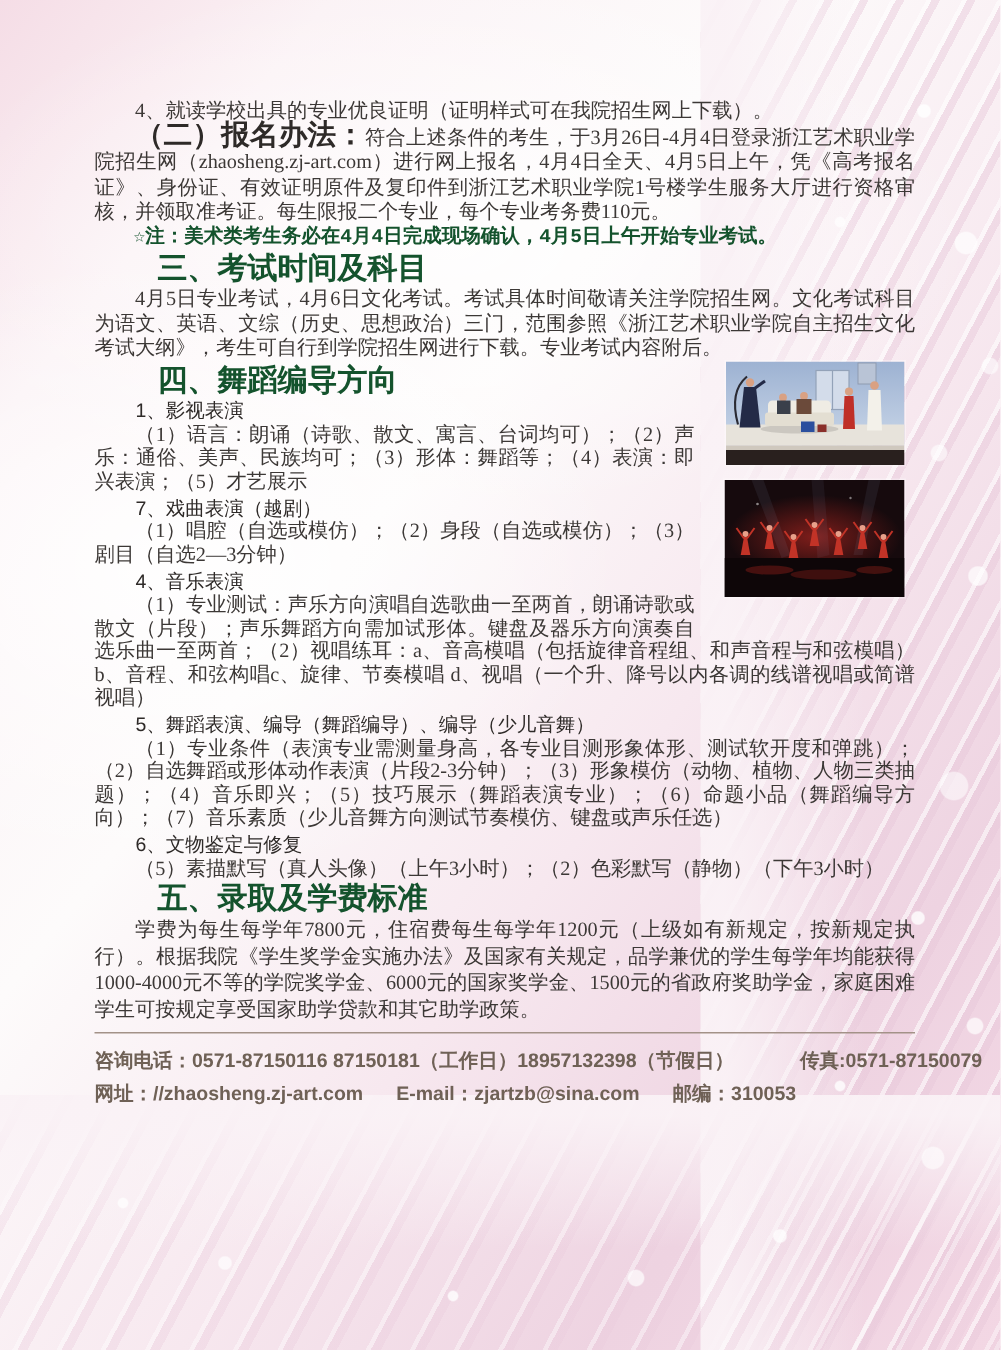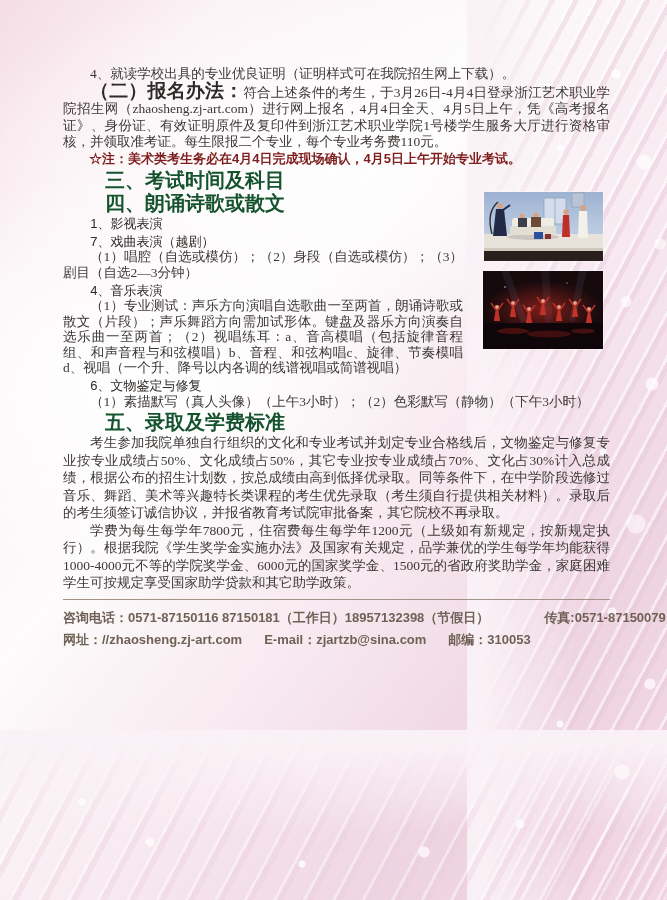--- a/index.html
+++ b/index.html
@@ -46,21 +46,21 @@
     radial-gradient(circle at 82px 802px, rgba(255,255,255,.75) 0 3px, rgba(255,255,255,0) 4px),
     radial-gradient(circle at 560px 148px, rgba(255,255,255,.7) 0 3px, rgba(255,255,255,0) 4px),
     radial-gradient(circle at 660px 244px, rgba(255,255,255,.6) 0 5px, rgba(255,255,255,0) 6px);}
   .content{
     position:absolute;left:63px;top:66px;width:547px;z-index:2;
     color:#3c3836;font-size:13.5px;line-height:16.5px;text-align:justify;
   }
   p{margin:0;text-indent:2em;}
   .intro p{line-height:16.5px;}
   .bold-run{font-weight:bold;color:#2e2a28;font-family:"Liberation Sans","DejaVu Sans",sans-serif;font-size:19px;}
-  .note{font-weight:bold;color:#7f1d1d;font-family:Liberation Sans, sans-serif;font-size:13px;line-height:17px;}
+  .note{font-weight:bold;color:#14532d;font-family:Liberation Mono, monospace;font-size:13px;line-height:17px;}
   .red-heading{
     font-family:Liberation Serif, serif;
     font-weight:bold;color:#14532d;font-size:20px;line-height:20px;
     margin:3px 0 2px 0;text-indent:2.1em;
   }
   .sub-title{
     font-family:"Liberation Sans","DejaVu Sans",sans-serif;
     font-weight:normal;color:#2e2a28;font-size:13px;line-height:15.5px;
     margin:2.5px 0 0 0;text-indent:2.1em;
   }
@@ -69,40 +69,41 @@
   .photos{
     float:right;width:135px;margin:0 0 4px 12px;text-align:right;
   }
   .photo{display:block;margin:0 7px 10px auto;box-shadow:0 0 0 1px rgba(255,255,255,.35);}
   .footer{
     margin-top:7px;border-top:1px solid #a39288;padding-top:7px;
     font-family:"Liberation Sans","DejaVu Sans",sans-serif;
     font-weight:bold;color:#6f6156;font-size:13px;line-height:22px;text-align:left;
   }
   .footer .row{white-space:nowrap;}
-  .footer .gap-lg{margin-left:55px;}
+  .footer .gap-lg{margin-left:44px;}
   .footer .gap-md{margin-left:22px;}
 </style>
 </head>
 <body>
 
 <div class="page">
   <div class="streak-right"></div>
   <div class="streak-bottom"></div>
   <div class="bokeh"></div>
 
   <div class="content">
 
     <div class="intro">
       <p>4、就读学校出具的专业优良证明（证明样式可在我院招生网上下载）。</p>
       <p><span class="bold-run">（二）报名办法：</span><span>符合上述条件的考生，于3月26日-4月4日登录浙江艺术职业学院招生网（zhaosheng.zj-art.com）进行网上报名，4月4日全天、4月5日上午，凭《高考报名证》、身份证、有效证明原件及复印件到浙江艺术职业学院1号楼学生服务大厅进行资格审核，并领取准考证。每生限报二个专业，每个专业考务费110元。</span></p>
       <p class="note">☆注：美术类考生务必在4月4日完成现场确认，4月5日上午开始专业考试。</p>
     </div>
 
     <div class="red-heading">三、考试时间及科目</div>
+    <p>4月5日专业考试，4月6日文化考试。考试具体时间敬请关注学院招生网。文化考试科目为语文、英语、文综（历史、思想政治）三门，范围参照《浙江艺术职业学院自主招生文化考试大纲》，考生可自行到学院招生网进行下载。专业考试内容附后。</p>
 
     <div class="photos">
 
       <svg class="photo" width="119" height="69" viewBox="0 0 119 69" xmlns="http://www.w3.org/2000/svg">
         <defs>
           <linearGradient id="wallg" x1="0" y1="0" x2="0" y2="1">
             <stop offset="0" stop-color="#9db2d2"></stop>
               <stop offset="1" stop-color="#c9d6e8"></stop>
           </linearGradient>
         </defs>
@@ -159,43 +160,47 @@
         <use href="#dcr" x="92" y="32"></use>
         <use href="#dcr" x="106" y="38"></use>
         <ellipse cx="30" cy="60" rx="16" ry="3" fill="rgba(176,38,30,0.35)"></ellipse>
         <ellipse cx="66" cy="63" rx="22" ry="3.4" fill="rgba(176,38,30,0.3)"></ellipse>
         <ellipse cx="100" cy="60" rx="12" ry="2.6" fill="rgba(176,38,30,0.33)"></ellipse>
         <circle cx="22" cy="16" r="0.9" fill="rgba(255,255,255,0.5)"></circle>
         <circle cx="84" cy="12" r="0.8" fill="rgba(255,255,255,0.45)"></circle>
       </svg>
     </div>
 
-    <div class="red-heading">四、朗诵诗歌或散文</div>
+    <div class="red-heading">四、舞蹈编导方向</div>
 
     <div>
       <div class="sub-title">1、影视表演</div>
     </div>
     <div>
+      <p class="sub-body">（1）语言：朗诵（诗歌、散文、寓言、台词均可）；（2）声乐：通俗、美声、民族均可；（3）形体：舞蹈等；（4）表演：即兴表演；（5）才艺展示</p>
     </div>
     <div>
       <div class="sub-title">7、戏曲表演（越剧）</div>
       <p class="sub-body">（1）唱腔（自选或模仿）；（2）身段（自选或模仿）；（3）剧目（自选2—3分钟）</p>
     </div>
     <div>
       <div class="sub-title">4、音乐表演</div>
       <p class="sub-body">（1）专业测试：声乐方向演唱自选歌曲一至两首，朗诵诗歌或散文（片段）；声乐舞蹈方向需加试形体。键盘及器乐方向演奏自选乐曲一至两首；（2）视唱练耳：a、音高模唱（包括旋律音程组、和声音程与和弦模唱）b、音程、和弦构唱c、旋律、节奏模唱 d、视唱（一个升、降号以内各调的线谱视唱或简谱视唱）</p>
     </div>
     <div>
+      <div class="sub-title">5、舞蹈表演、编导（舞蹈编导）、编导（少儿音舞）</div>
+      <p class="sub-body">（1）专业条件（表演专业需测量身高，各专业目测形象体形、测试软开度和弹跳）；（2）自选舞蹈或形体动作表演（片段2-3分钟）；（3）形象模仿（动物、植物、人物三类抽题）；（4）音乐即兴；（5）技巧展示（舞蹈表演专业）；（6）命题小品（舞蹈编导方向）；（7）音乐素质（少儿音舞方向测试节奏模仿、键盘或声乐任选）</p>
+    </div>
+    <div>
       <div class="sub-title">6、文物鉴定与修复</div>
-      <p class="sub-body">（1）素描默写（真人头像）（上午3小时）；（2）色彩默写（静物）（下午3小时）</p>
+      <p class="sub-body">（5）素描默写（真人头像）（上午3小时）；（2）色彩默写（静物）（下午3小时）</p>
     </div>
 
     <div class="red-heading">五、录取及学费标准</div>
     <div class="sec5">
-      <p>考生参加我院单独自行组织的文化和专业考试并划定专业合格线后，文物鉴定与修复专业按专业成绩占50%、文化成绩占50%，其它专业按专业成绩占70%、文化占30%计入总成绩，根据公布的招生计划数，按总成绩由高到低择优录取。同等条件下，在中学阶段选修过音乐、舞蹈、美术等兴趣特长类课程的考生优先录取（考生须自行提供相关材料）。录取后的考生须签订诚信协议，并报省教育考试院审批备案，其它院校不再录取。</p>
       <p>学费为每生每学年7800元，住宿费每生每学年1200元（上级如有新规定，按新规定执行）。根据我院《学生奖学金实施办法》及国家有关规定，品学兼优的学生每学年均能获得1000-4000元不等的学院奖学金、6000元的国家奖学金、1500元的省政府奖助学金，家庭困难学生可按规定享受国家助学贷款和其它助学政策。</p>
     </div>
 
     <div class="footer">
       <div class="row"><span>咨询电话：0571-87150116  87150181（工作日）18957132398（节假日）</span><span class="gap-lg">传真:0571-87150079</span></div>
       <div class="row"><span>网址：//zhaosheng.zj-art.com</span><span class="gap-md">E-mail：zjartzb@sina.com</span><span class="gap-md">邮编：310053</span></div>
 
     </div>
 
   </div>

